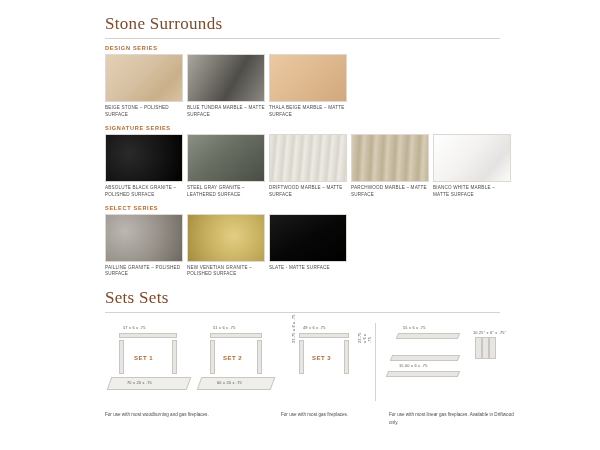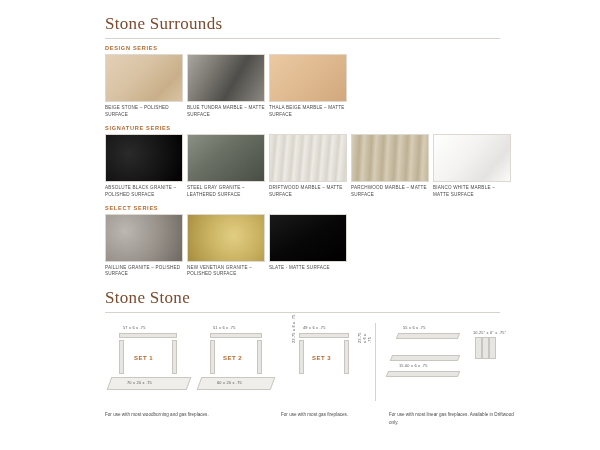--- a/index.html
+++ b/index.html
@@ -193,21 +193,21 @@
         <div class="swatch" style="background:radial-gradient(circle at 60% 45%,#e2ce83 0%,#cbb564 45%,#a68d3d 100%);"></div>
         <div class="swatch-caption">NEW VENETIAN GRANITE –
 POLISHED SURFACE</div>
       </div>
       <div class="swatch-cell">
         <div class="swatch" style="background:linear-gradient(150deg,#1a1a1a 0%,#070707 50%,#000 100%);"></div>
         <div class="swatch-caption">SLATE - MATTE SURFACE</div>
       </div>
     </div>
 
-    <h1 class="section-title" style="margin-top:10px;">Stone Stone</h1>
+    <h1 class="section-title" style="margin-top:10px;">Sets Sets</h1>
     <div class="rule"></div>
 
     <div class="sets-area">
       <div class="sets-row">
 
         <div class="set-block">
           <div class="abs dim" style="left:18px; top:6px;">57 x 6 x .75</div>
           <div class="abs bar" style="left:14px; top:14px; width:58px; height:5px;"></div>
           <div class="abs bar" style="left:14px; top:21px; width:5px; height:34px;"></div>
           <div class="abs bar" style="left:67px; top:21px; width:5px; height:34px;"></div>

